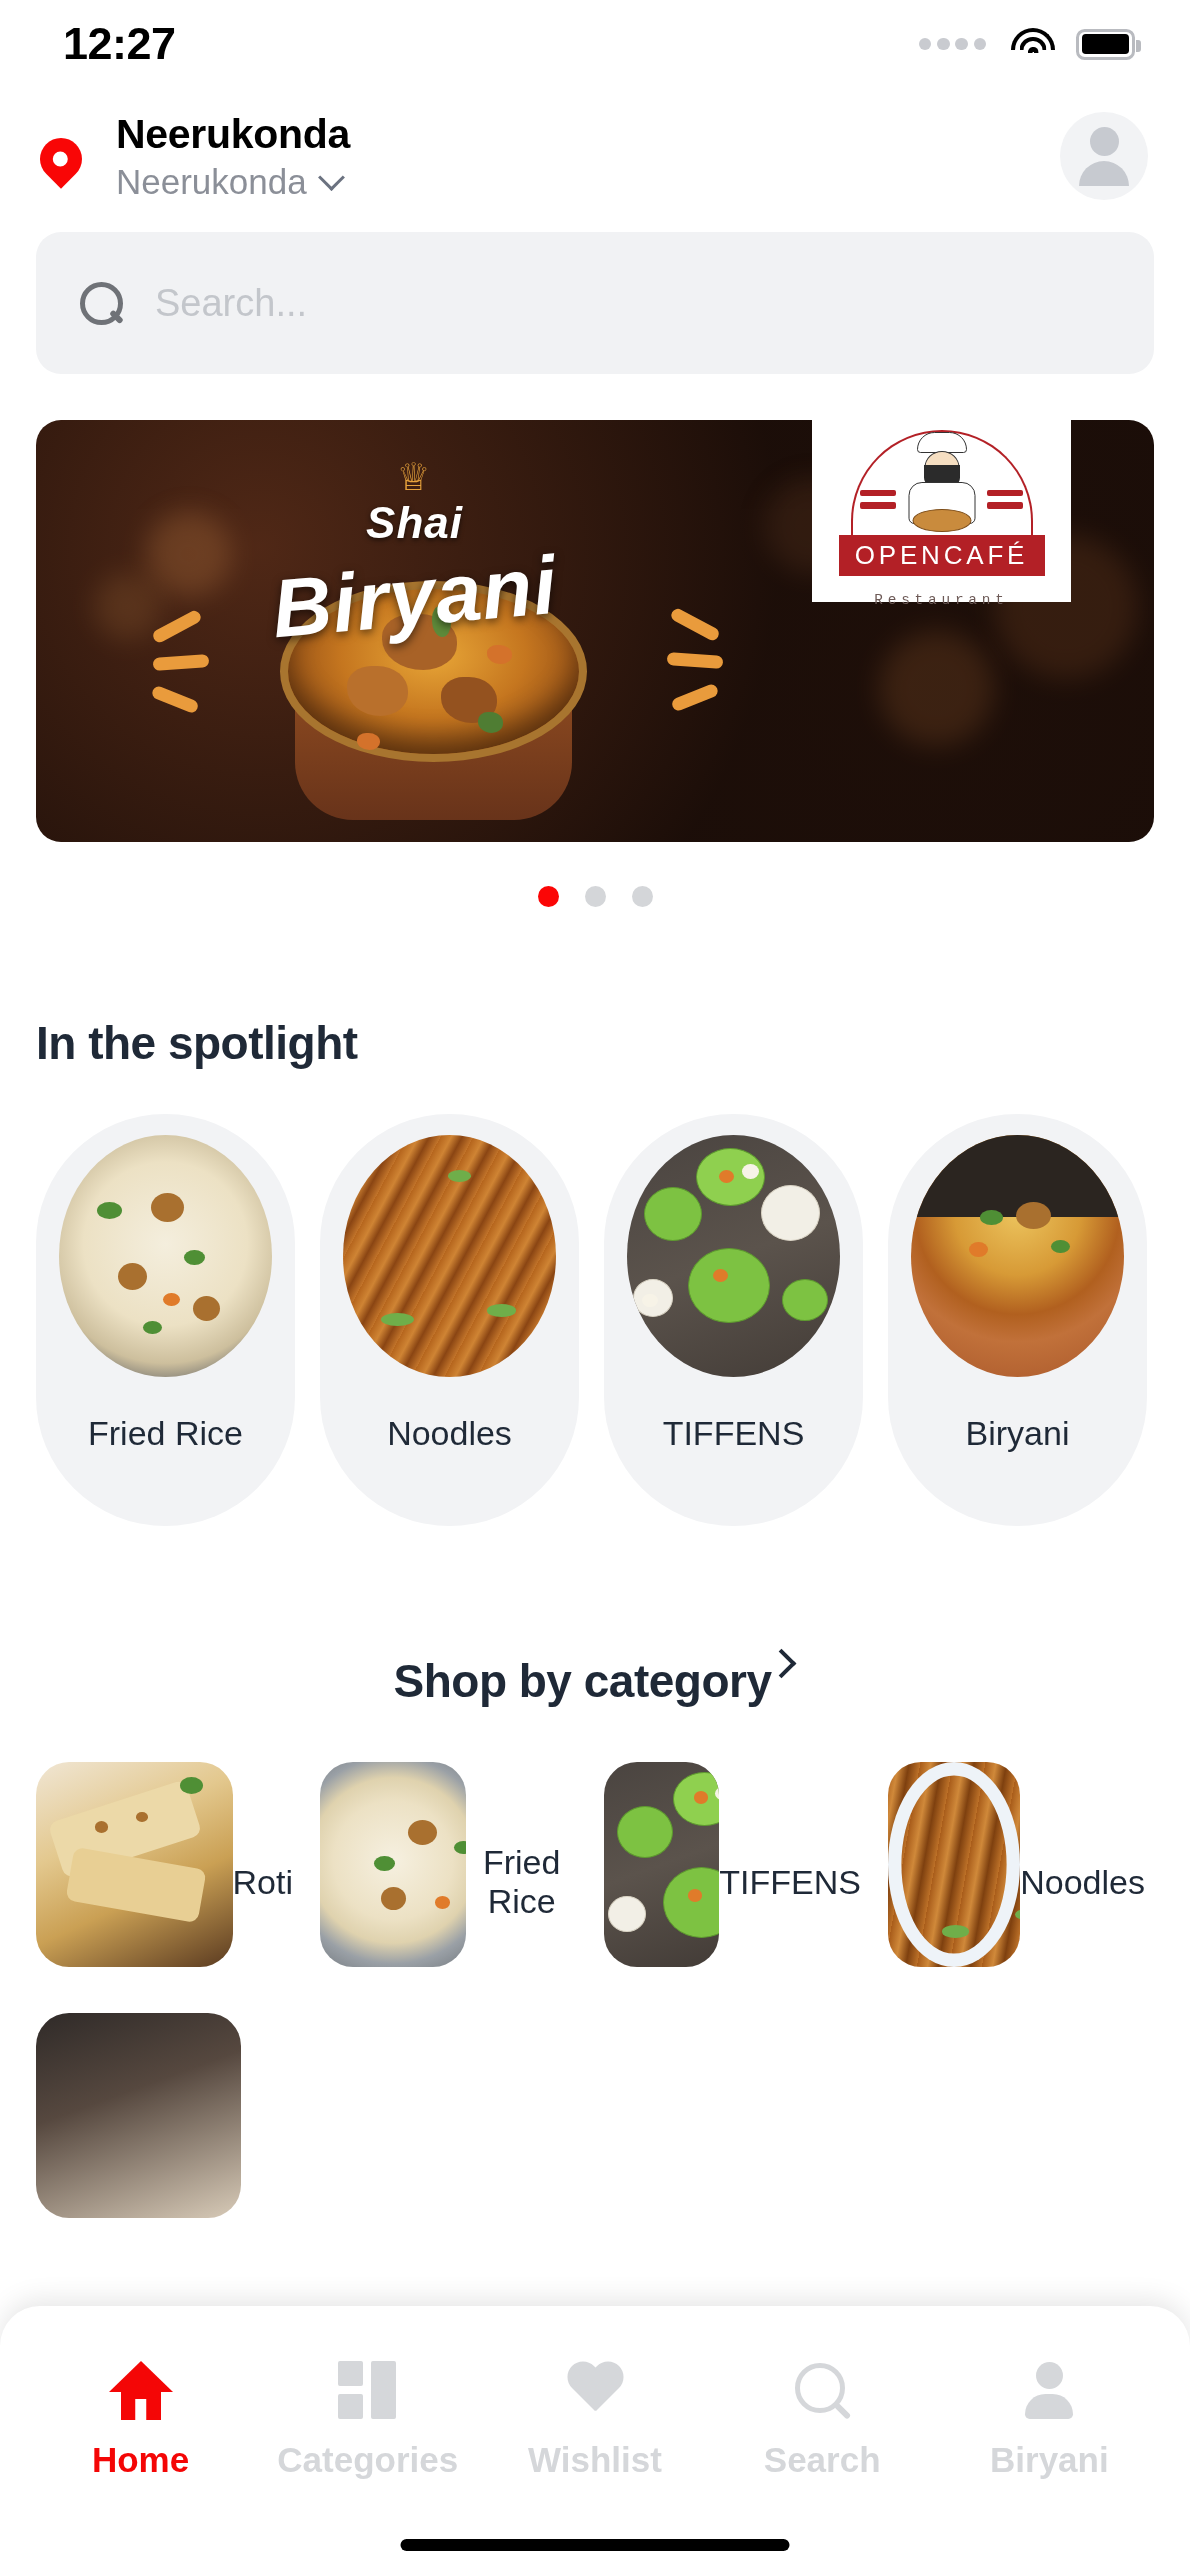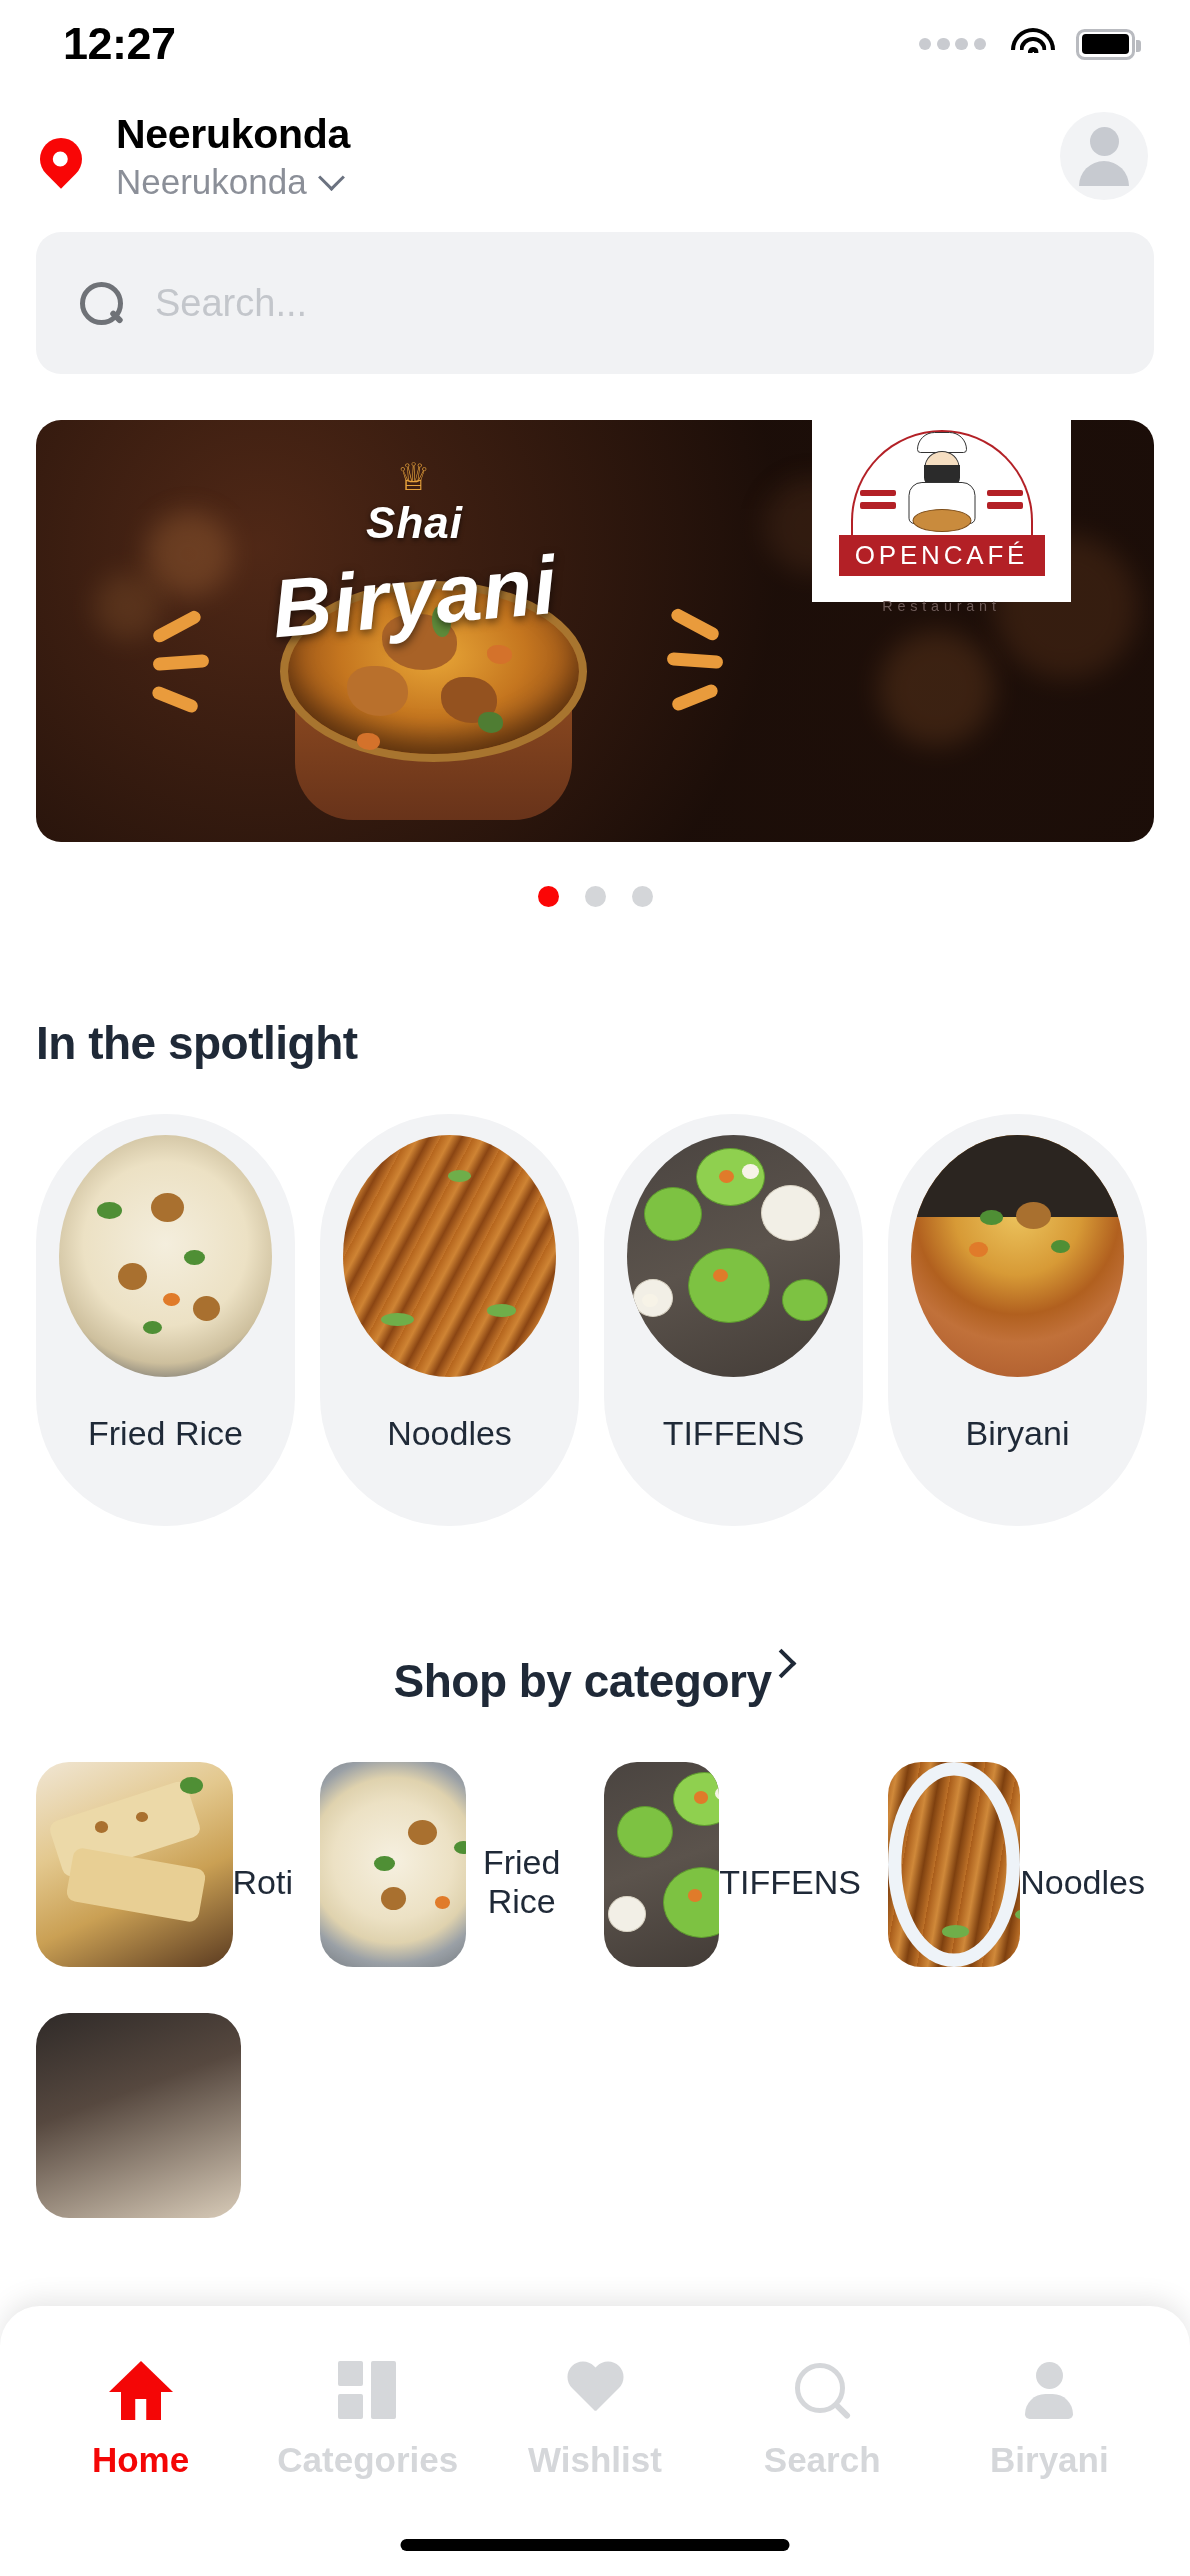--- a/index.html
+++ b/index.html
@@ -159,21 +159,21 @@
   .chef .beard { position:absolute; left:50%; transform:translateX(-50%); top:33px; width:36px; height:25px; background:#2b2b2b; border-radius:0 0 50% 50%; }
   .chef .body { position:absolute; left:50%; transform:translateX(-50%); top:50px; width:67px; height:42px; background:#fff; border:1.9px solid #333; border-radius:13.4px 13.4px 5.8px 5.8px; }
   .chef .bread { position:absolute; left:50%; transform:translateX(-50%); top:77px; width:59px; height:23px; background:#c98b3d; border:1.9px solid #7c4c18; border-radius:50%; }
   .logo-bars { position:absolute; top:58px; width:100%; display:flex; justify-content:space-between; padding:0 7.7px; }
   .logo-bars div { display:flex; flex-direction:column; gap:5.8px; }
   .logo-bars span { display:block; width:36px; height:6.7px; background:#b32026; border-radius:1.9px; }
   .logo-band {
     width:206px; background:#b32026; color:#fff; text-align:center;
     font-size:26px; letter-spacing:3.8px; padding:5.8px 0 4.8px; margin-top:-1px; font-weight:400;
   }
-  .logo-sub { font-size:14.4px; letter-spacing:4.8px; color:#6d5a57; margin-top:22px; }
+  .logo-sub { font-size:14.4px; letter-spacing:4.8px; color:#6d5a57; margin-top:16px;font-family:Liberation Mono, monospace; }
 
   
   .dots { display:flex; justify-content:center; gap:26px; margin-top:44px; }
   .dots i { width:21px; height:21px; border-radius:50%; background:#d4d6d9; display:block; }
   .dots i.active { background:#fb0606; }
 
   
   .sec-title {
     font-size:46px; font-weight:700; color:#1f2937; letter-spacing:-0.5px;margin-top:36px;
   }

